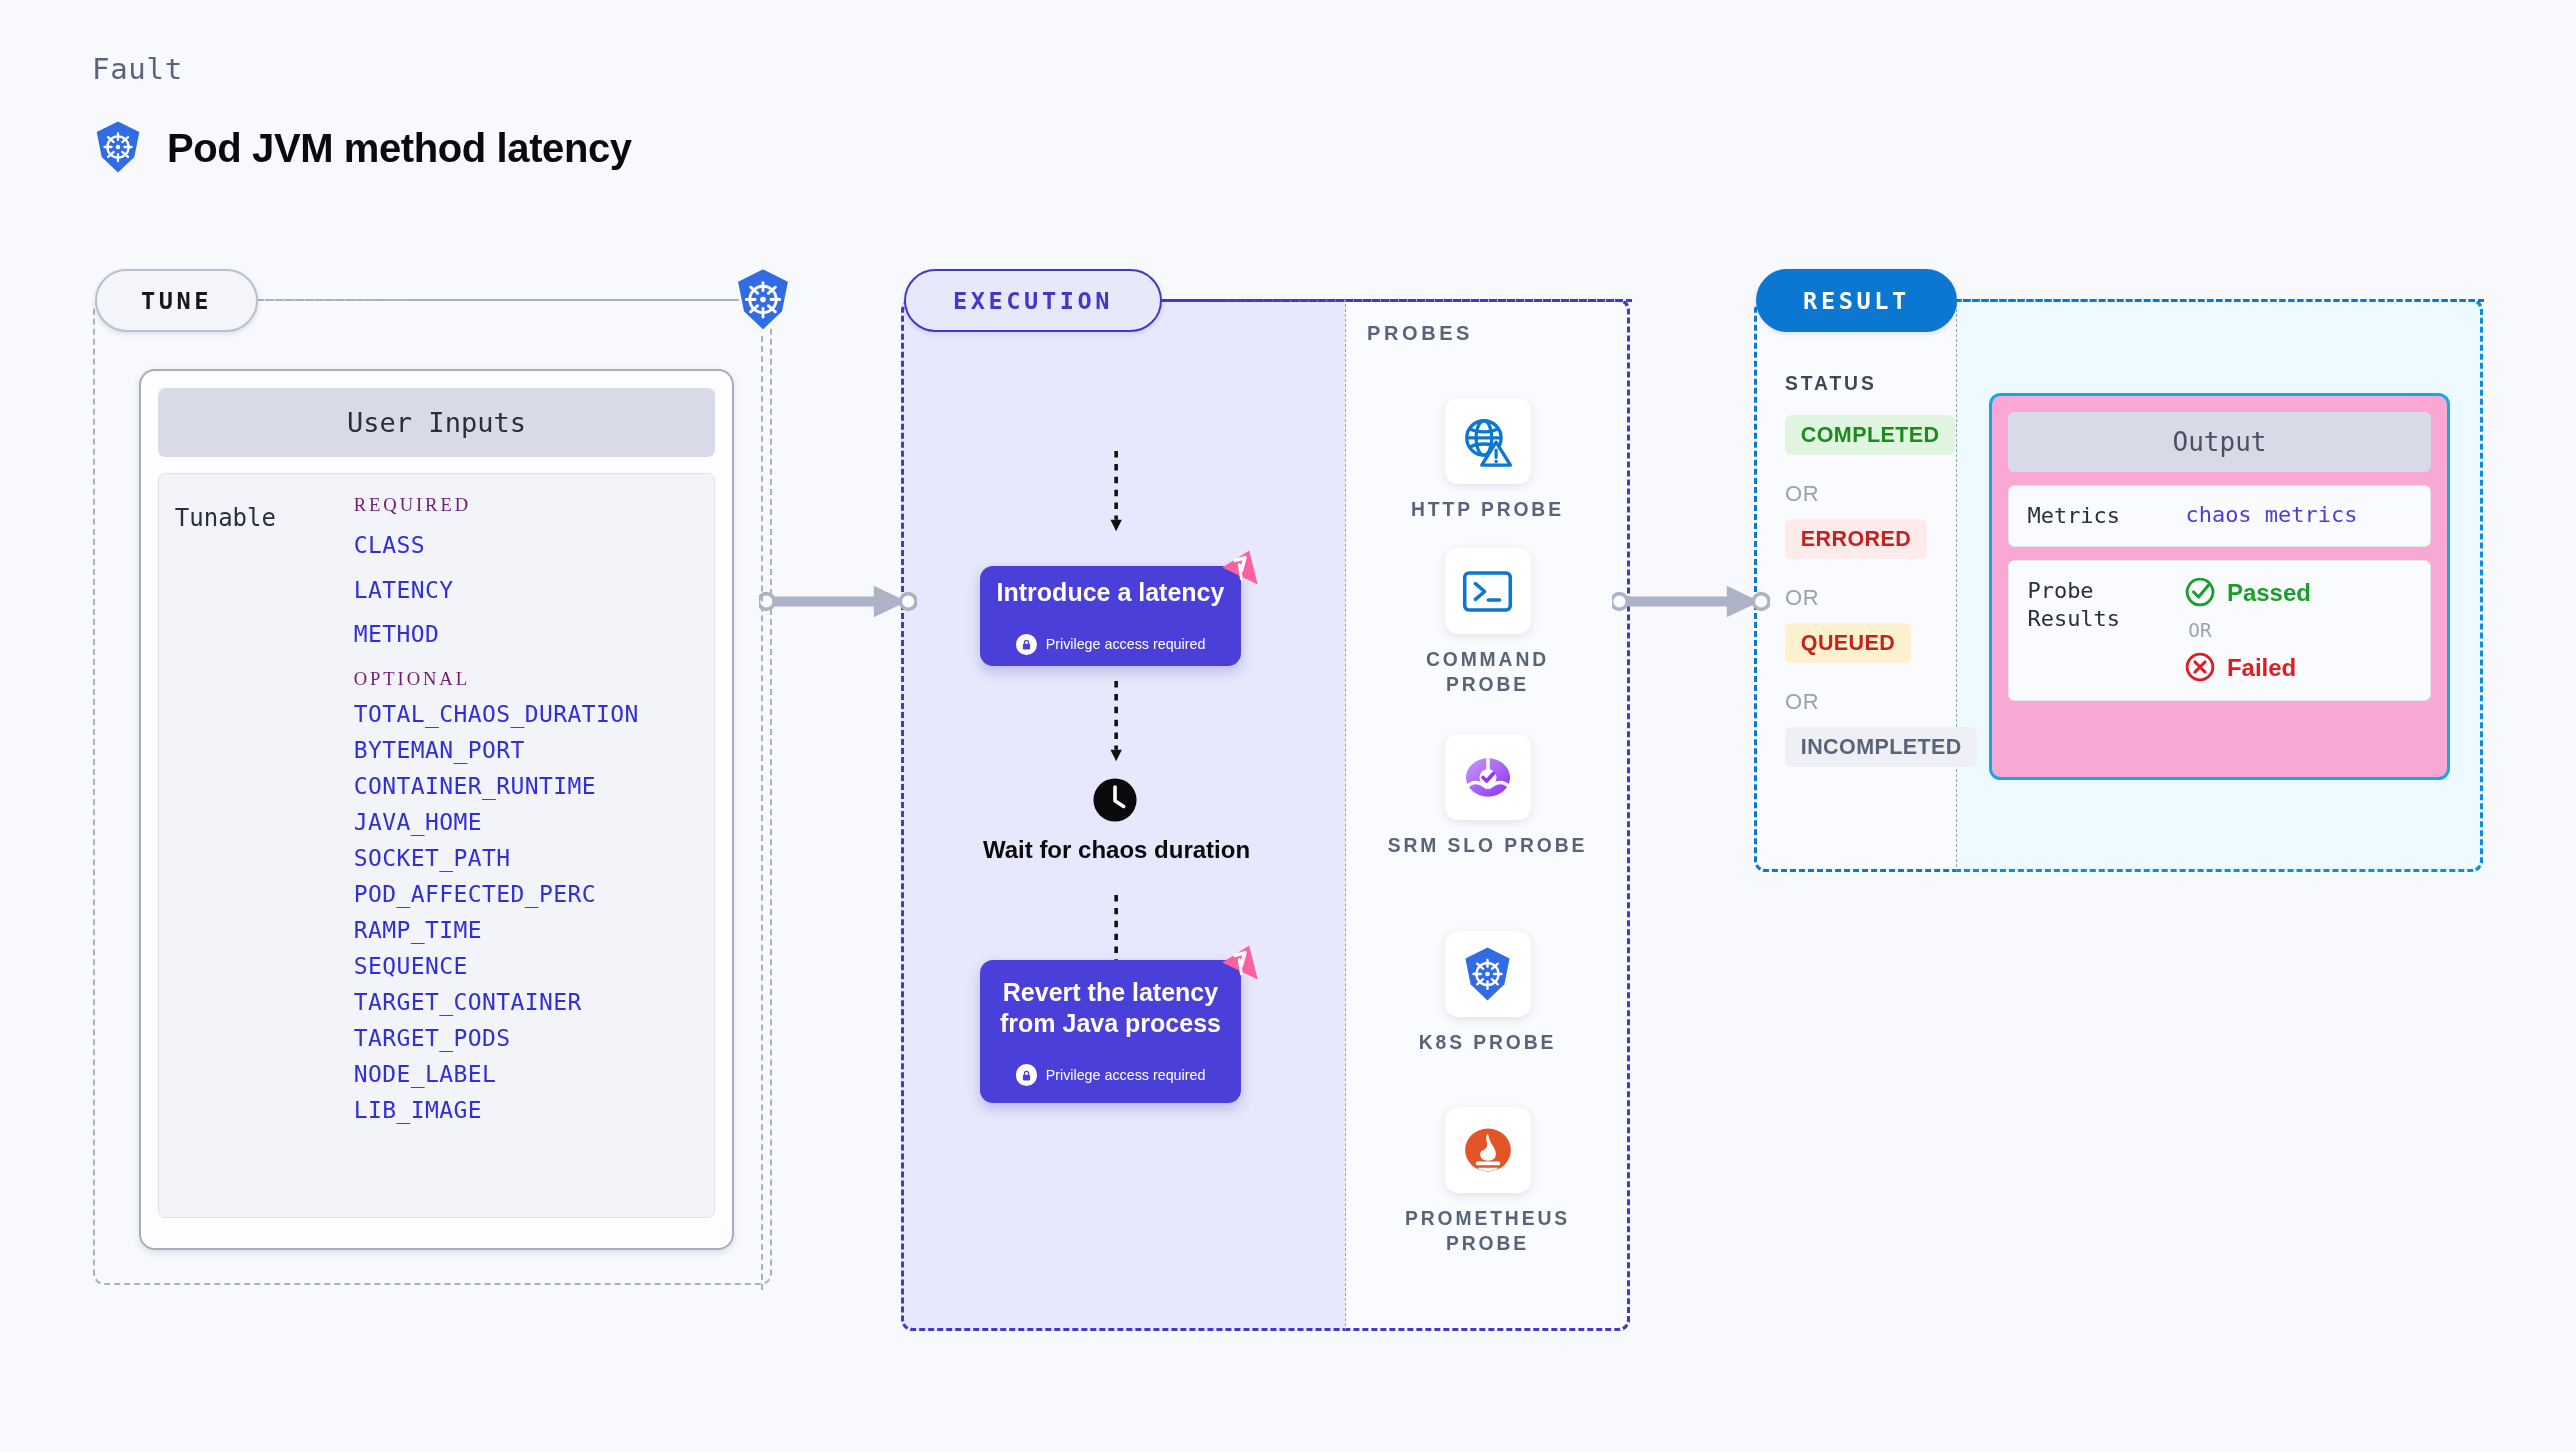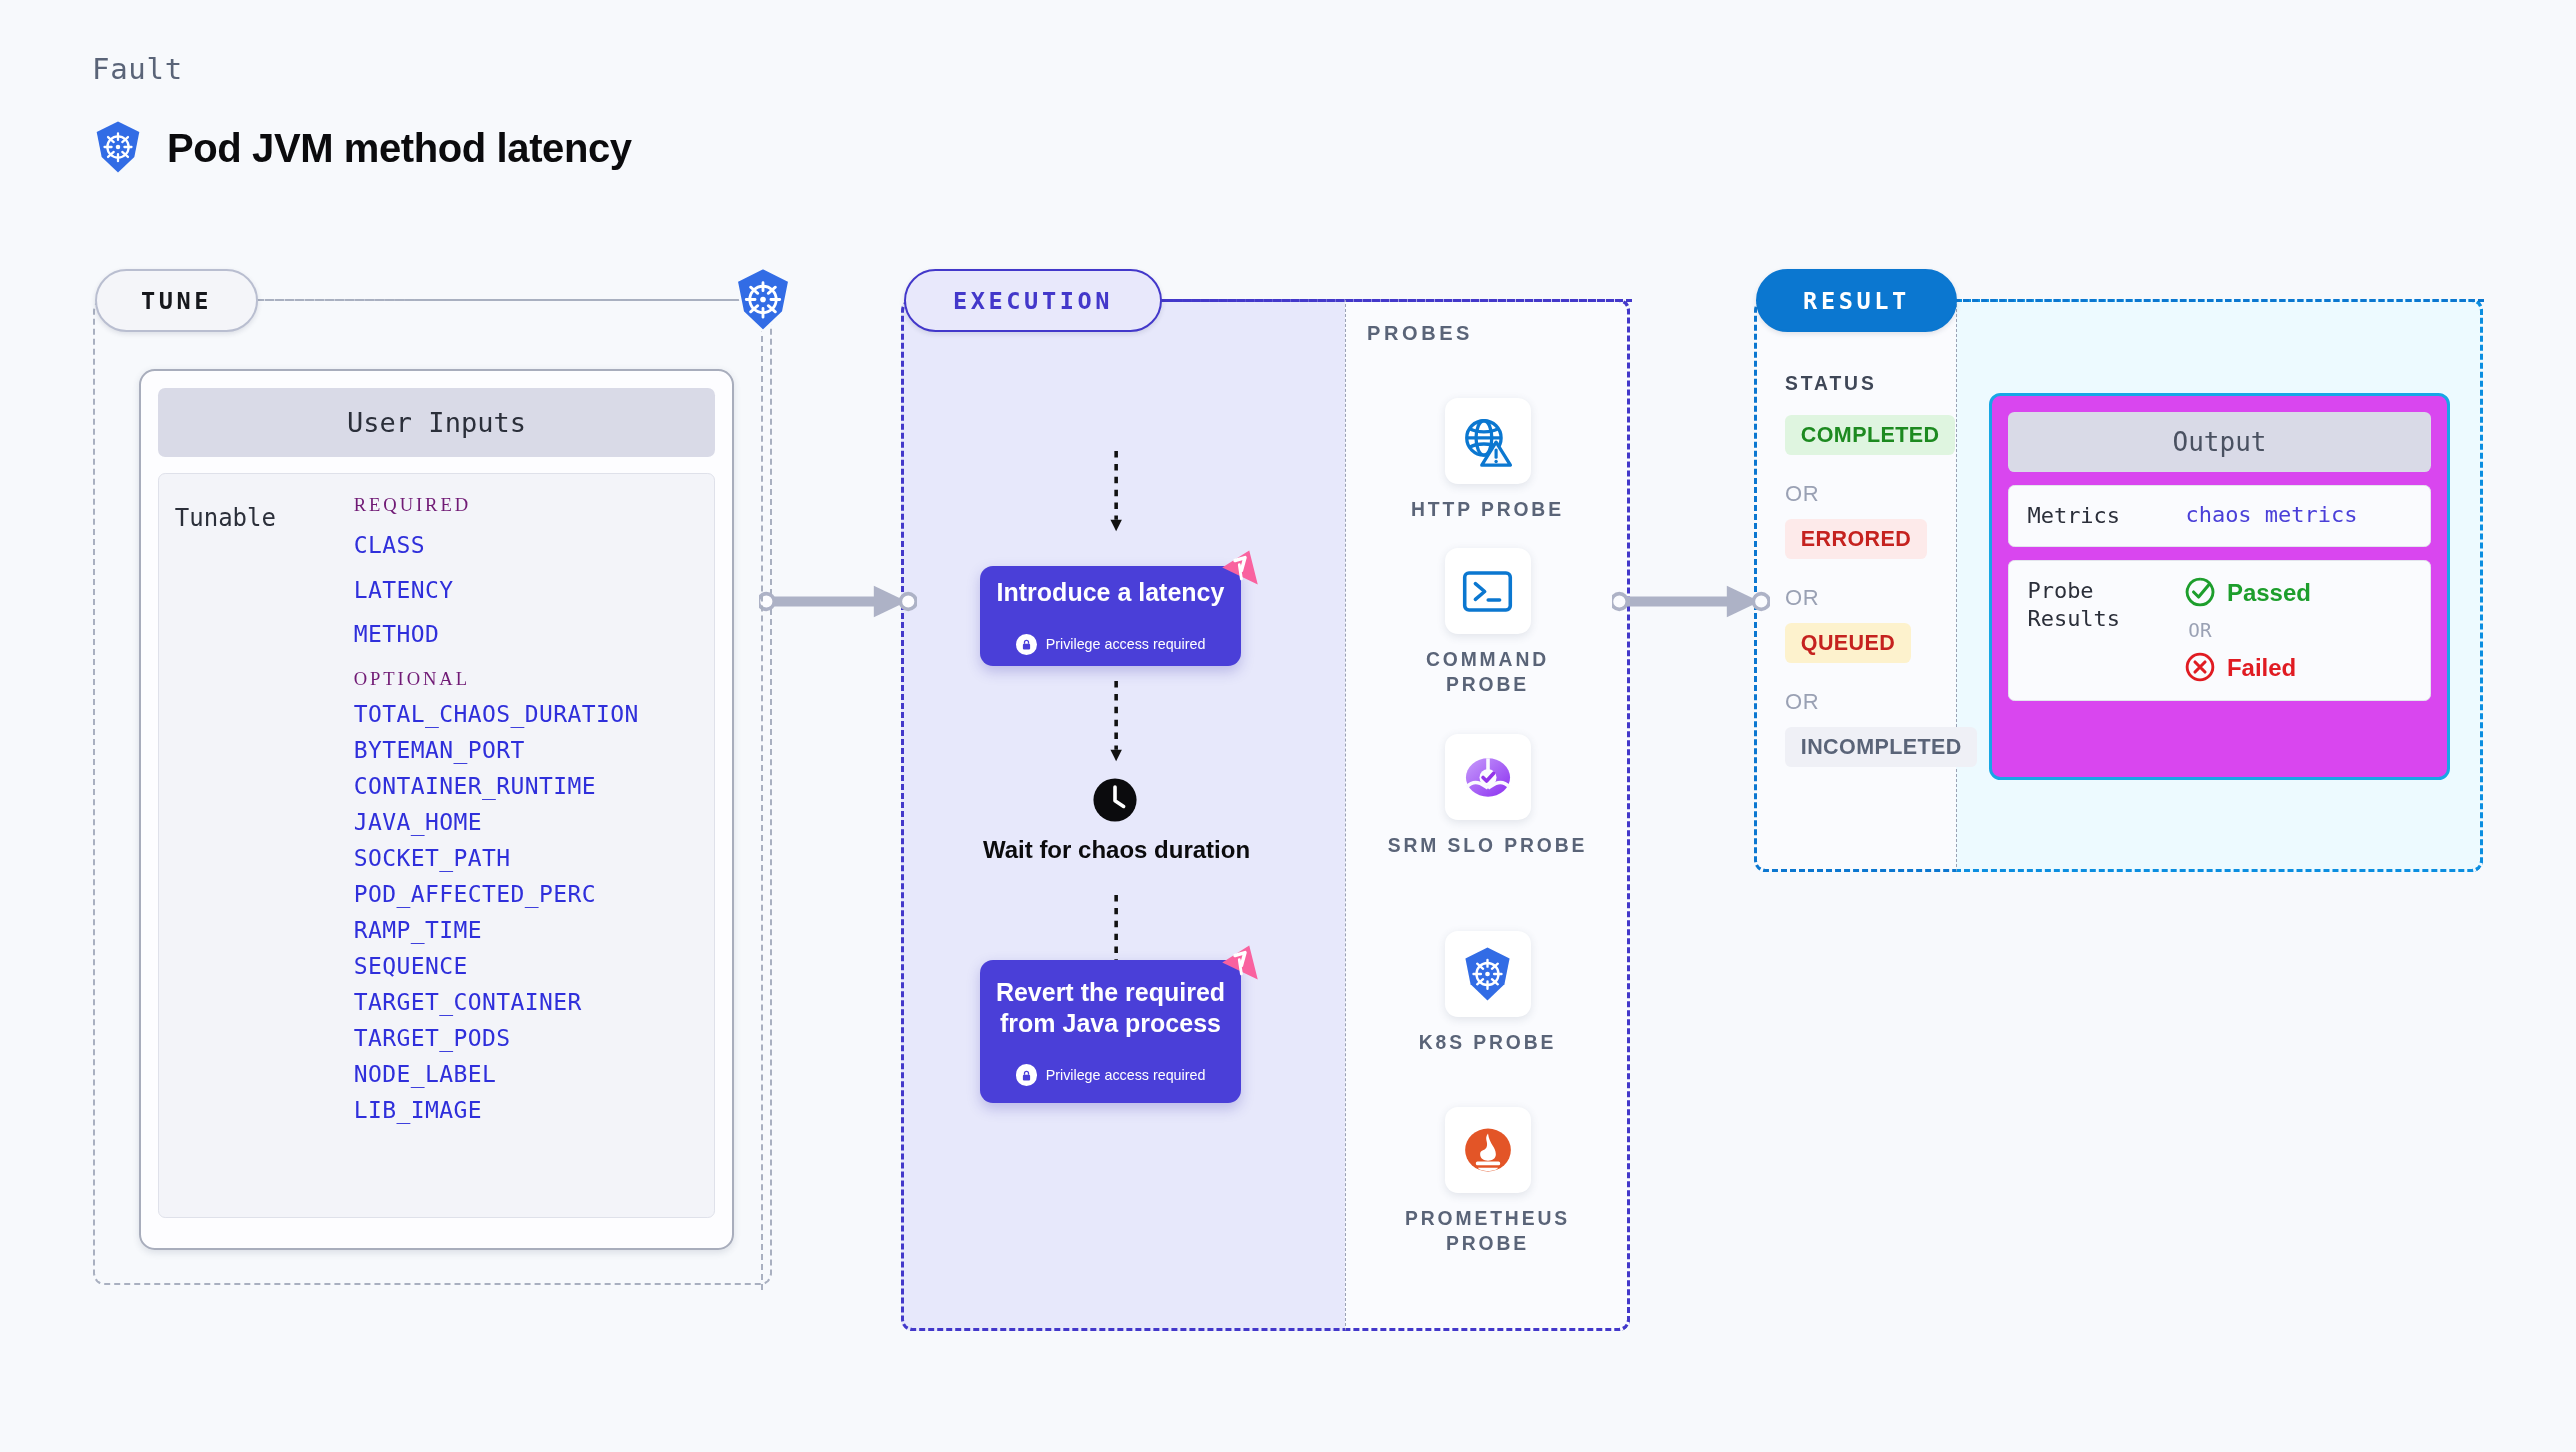--- a/index.html
+++ b/index.html
@@ -159,21 +159,21 @@
     border-radius: 6.4px; padding: 0 15.8px; height: 40px;
     font-size: 21.5px; font-weight: bold; letter-spacing: 0.4px;
   }
   .or-text {
     position: absolute; font-size: 22px; color: #9aa1b4; letter-spacing: 0.7px;
   }
 
   
   .out-card {
     position: absolute; left: 1989px; top: 393px; width: 461px; height: 387px;
-    background: #d946ef; border: 3.6px solid #17a7e6; border-radius: 11.5px;
+    background: #f9a8d4; border: 3.6px solid #17a7e6; border-radius: 11.5px;
     padding: 15.8px;
   }
   .out-head {
     height: 60px; background: #d9dae7; border-radius: 6.4px;
     display: flex; align-items: center; justify-content: center;
     font-family: "DejaVu Sans Mono", monospace; font-size: 26px; color: #4a5161;
   }
   .out-row {
     margin-top: 13px; border: 1.4px solid #e3e5ed; border-radius: 6.4px;
     background: #fafbfe; display: flex; padding: 15.8px 18.6px; gap: 8px;
@@ -323,21 +323,21 @@
   <div class="exec-text" style="left:966px; top:835px;">Wait for chaos duration</div>
 
   <div class="arrow-dotted" style="left:1109px; top:895px;">
     <svg width="14.3" height="93" viewBox="0 0 20 130">
       <line x1="10" y1="0" x2="10" y2="106" stroke="#111" stroke-width="5" stroke-dasharray="9 9"></line>
       <polygon points="2,106 18,106 10,122" fill="#111"></polygon>
     </svg>
   </div>
 
   <div class="exec-box" style="left:980px; top:960px; width:261px; height:143px;">
-    <div class="hl">Revert the required from Java process</div>
+    <div class="hl">Revert the latency from Java process</div>
     <div class="priv">
       <span class="lockdot">
         <svg width="13" height="13" viewBox="0 0 18 18">
           <rect x="4" y="8" width="10" height="8" rx="1.6" fill="#4a3fd8"></rect>
           <path d="M6.2 8 V6.2 a2.8 2.8 0 0 1 5.6 0 V8" fill="none" stroke="#4a3fd8" stroke-width="1.8"></path>
         </svg>
       </span>
       <span>Privilege access required</span>
     </div>
   </div>

